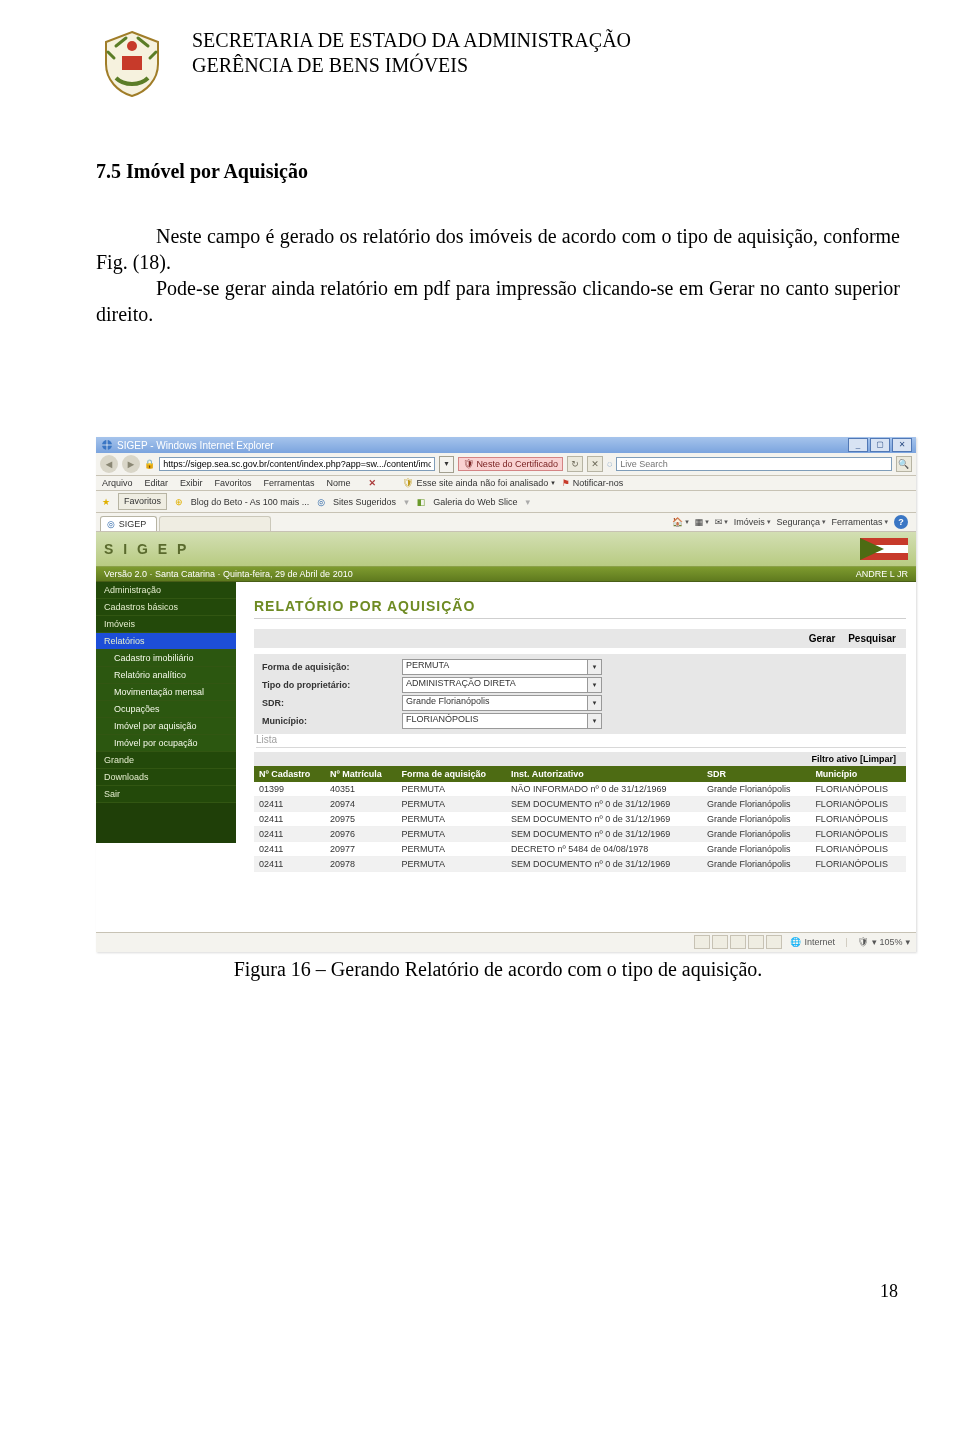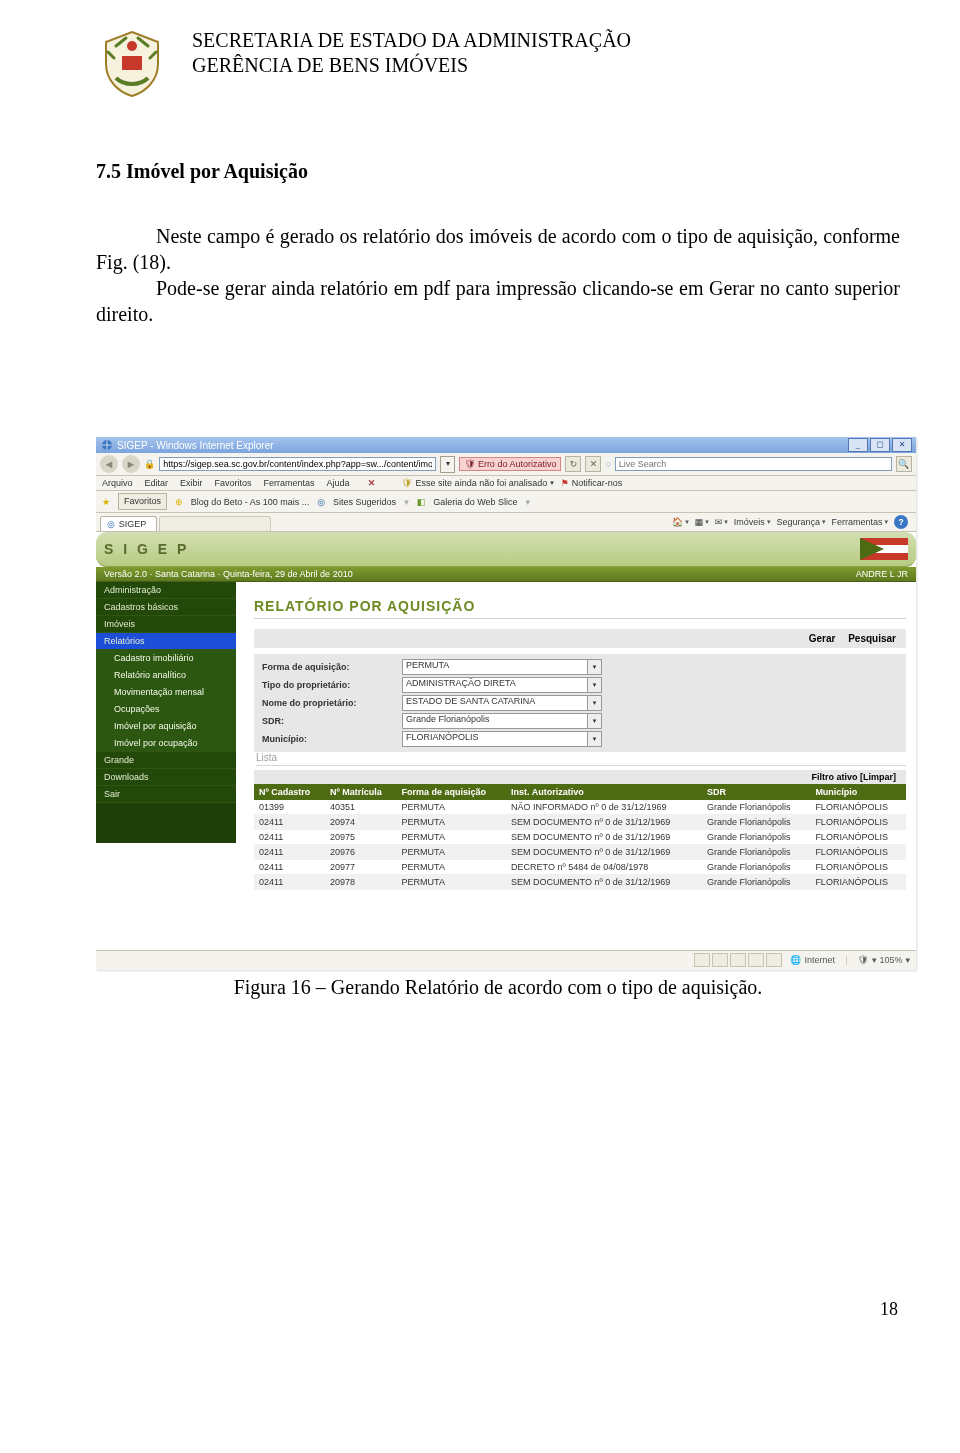--- a/index.html
+++ b/index.html
@@ -146,21 +146,20 @@
     width:14px; height:14px; border-radius:50%; background:#3a76c4; color:#fff;
     display:inline-flex; align-items:center; justify-content:center; font-size:9px; font-weight:bold;
   }
 
   
   .app-wrapper { background:#fff; }
   .app-topbar {
     background: linear-gradient(#d3dfb3, #b8cb82);
     display:flex; align-items:center; padding:6px 8px;
     border-bottom:1px solid #8aa048;
-    border-radius:11px;
   }
   .app-topbar .logo {
     font-family: Arial, sans-serif; letter-spacing: 3px;
     color:#5a6a2d; font-size:14px; font-weight:bold;
   }
   .app-topbar .flag {
     margin-left:auto; width:48px; height:22px;
   }
   .app-version {
     background: linear-gradient(#7e9b2f, #5f7a1e);
@@ -298,36 +297,36 @@
       </div>
 
       <div class="ie-addr" data-name="ie-address-bar">
         <span class="nav-round" data-name="back-button">◄</span>
         <span class="nav-round" data-name="forward-button">►</span>
         <span data-name="lock-icon" style="color:#caa435">🔒</span>
         <input data-name="url-input" value="https://sigep.sea.sc.gov.br/content/index.php?app=sw.../content/imovel_pesquisar_listar.php" style="">
         <span class="drop" data-name="url-dropdown">▾</span>
         <span class="cert" data-name="cert-error-badge">
           <span data-name="shield-error-icon">🛡</span>
-          <span data-name="cert-error-label">Erro do Autorizativo</span>
+          <span data-name="cert-error-label">Neste do Certificado</span>
         </span>
         <span class="icon-sq" data-name="refresh-button">↻</span>
         <span class="icon-sq" data-name="stop-button">✕</span>
         <span data-name="bing-icon" style="color:#2a65a8">◌</span>
         <input class="ie-search" data-name="ie-search-input" placeholder="Live Search" style="">
         <span class="icon-sq" data-name="search-go-button">🔍</span>
       </div>
 
       <div class="ie-menu" data-name="ie-menubar">
         <span data-name="ie-menu-item">Arquivo</span>
         <span data-name="ie-menu-item">Editar</span>
         <span data-name="ie-menu-item">Exibir</span>
         <span data-name="ie-menu-item">Favoritos</span>
         <span data-name="ie-menu-item">Ferramentas</span>
-        <span data-name="ie-menu-item">Ajuda</span>
+        <span data-name="ie-menu-item">Nome</span>
         <span class="close-x" data-name="menu-close-icon">✕</span>
         <span class="sec-warn">
           <span class="shield" data-name="warning-shield-icon">🛡</span>
           <span data-name="security-warn-text">Esse site ainda não foi analisado</span>
           <span data-name="chevron-down-icon" style="font-size:7px">▾</span>
           <span data-name="flag-icon" style="color:#c73a2a;margin-left:4px">⚑</span>
           <span data-name="security-notify-link">Notificar-nos</span>
         </span>
       </div>
 
@@ -408,24 +407,20 @@
               <span data-name="pesquisar-button">Pesquisar</span>
             </div>
             <div class="form-area" data-name="filter-form">
               <div class="form-row">
                 <label data-name="form-label">Forma de aquisição:</label>
                 <span class="sel" data-name="forma-select"><span data-name="select-value">PERMUTA</span><span class="tri" data-name="chevron-down-icon">▾</span></span>
               </div>
               <div class="form-row">
                 <label data-name="form-label">Tipo do proprietário:</label>
                 <span class="sel" style="min-width:160px" data-name="tipo-select"><span data-name="select-value">ADMINISTRAÇÃO DIRETA</span><span class="tri" data-name="chevron-down-icon">▾</span></span>
-              </div>
-              <div class="form-row">
-                <label data-name="form-label">Nome do proprietário:</label>
-                <span class="sel" style="min-width:170px" data-name="nome-select"><span data-name="select-value">ESTADO DE SANTA CATARINA</span><span class="tri" data-name="chevron-down-icon">▾</span></span>
               </div>
               <div class="form-row">
                 <label data-name="form-label">SDR:</label>
                 <span class="sel" style="min-width:130px" data-name="sdr-select"><span data-name="select-value">Grande Florianópolis</span><span class="tri" data-name="chevron-down-icon">▾</span></span>
               </div>
               <div class="form-row">
                 <label data-name="form-label">Município:</label>
                 <span class="sel" style="min-width:150px" data-name="municipio-select"><span data-name="select-value">FLORIANÓPOLIS</span><span class="tri" data-name="chevron-down-icon">▾</span></span>
               </div>
             </div>

